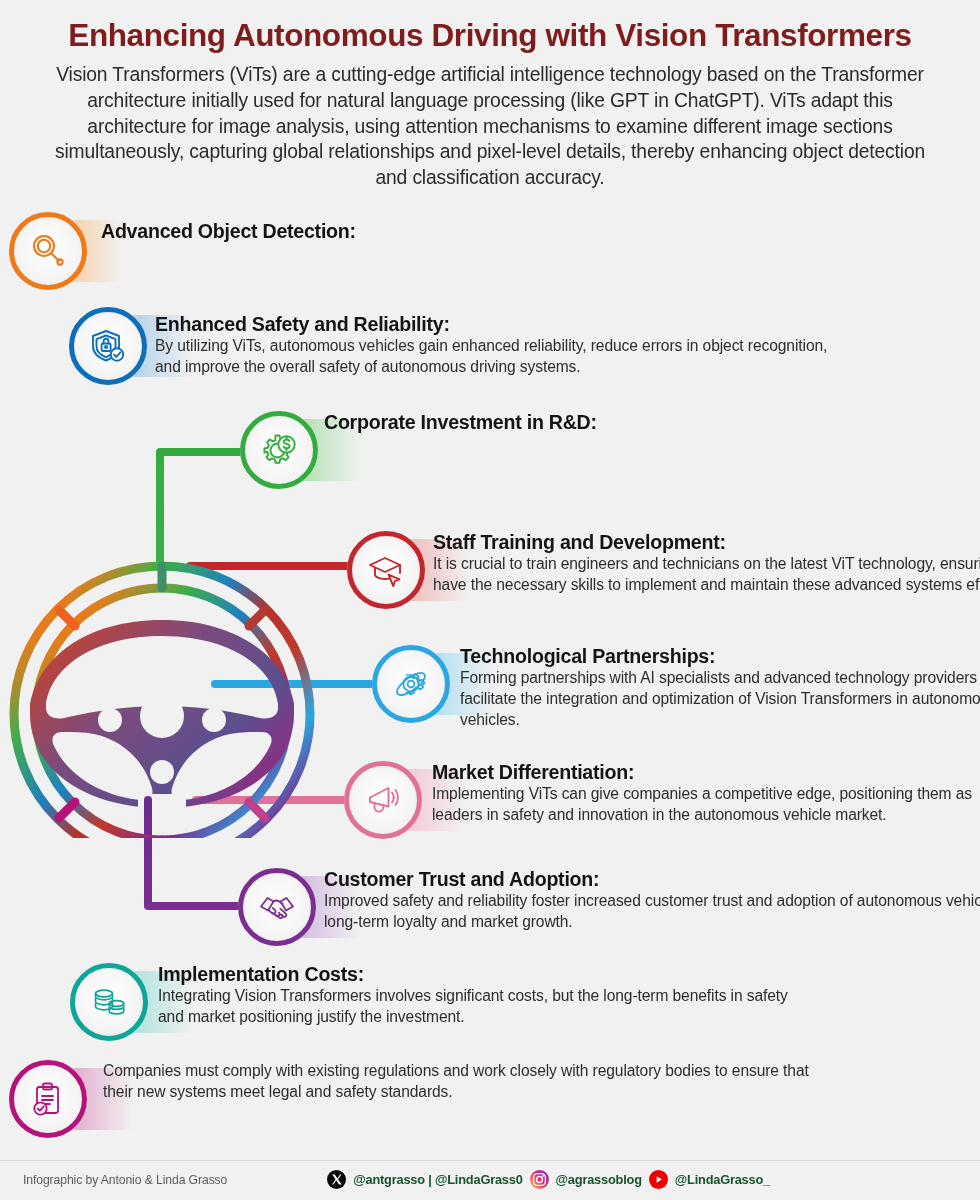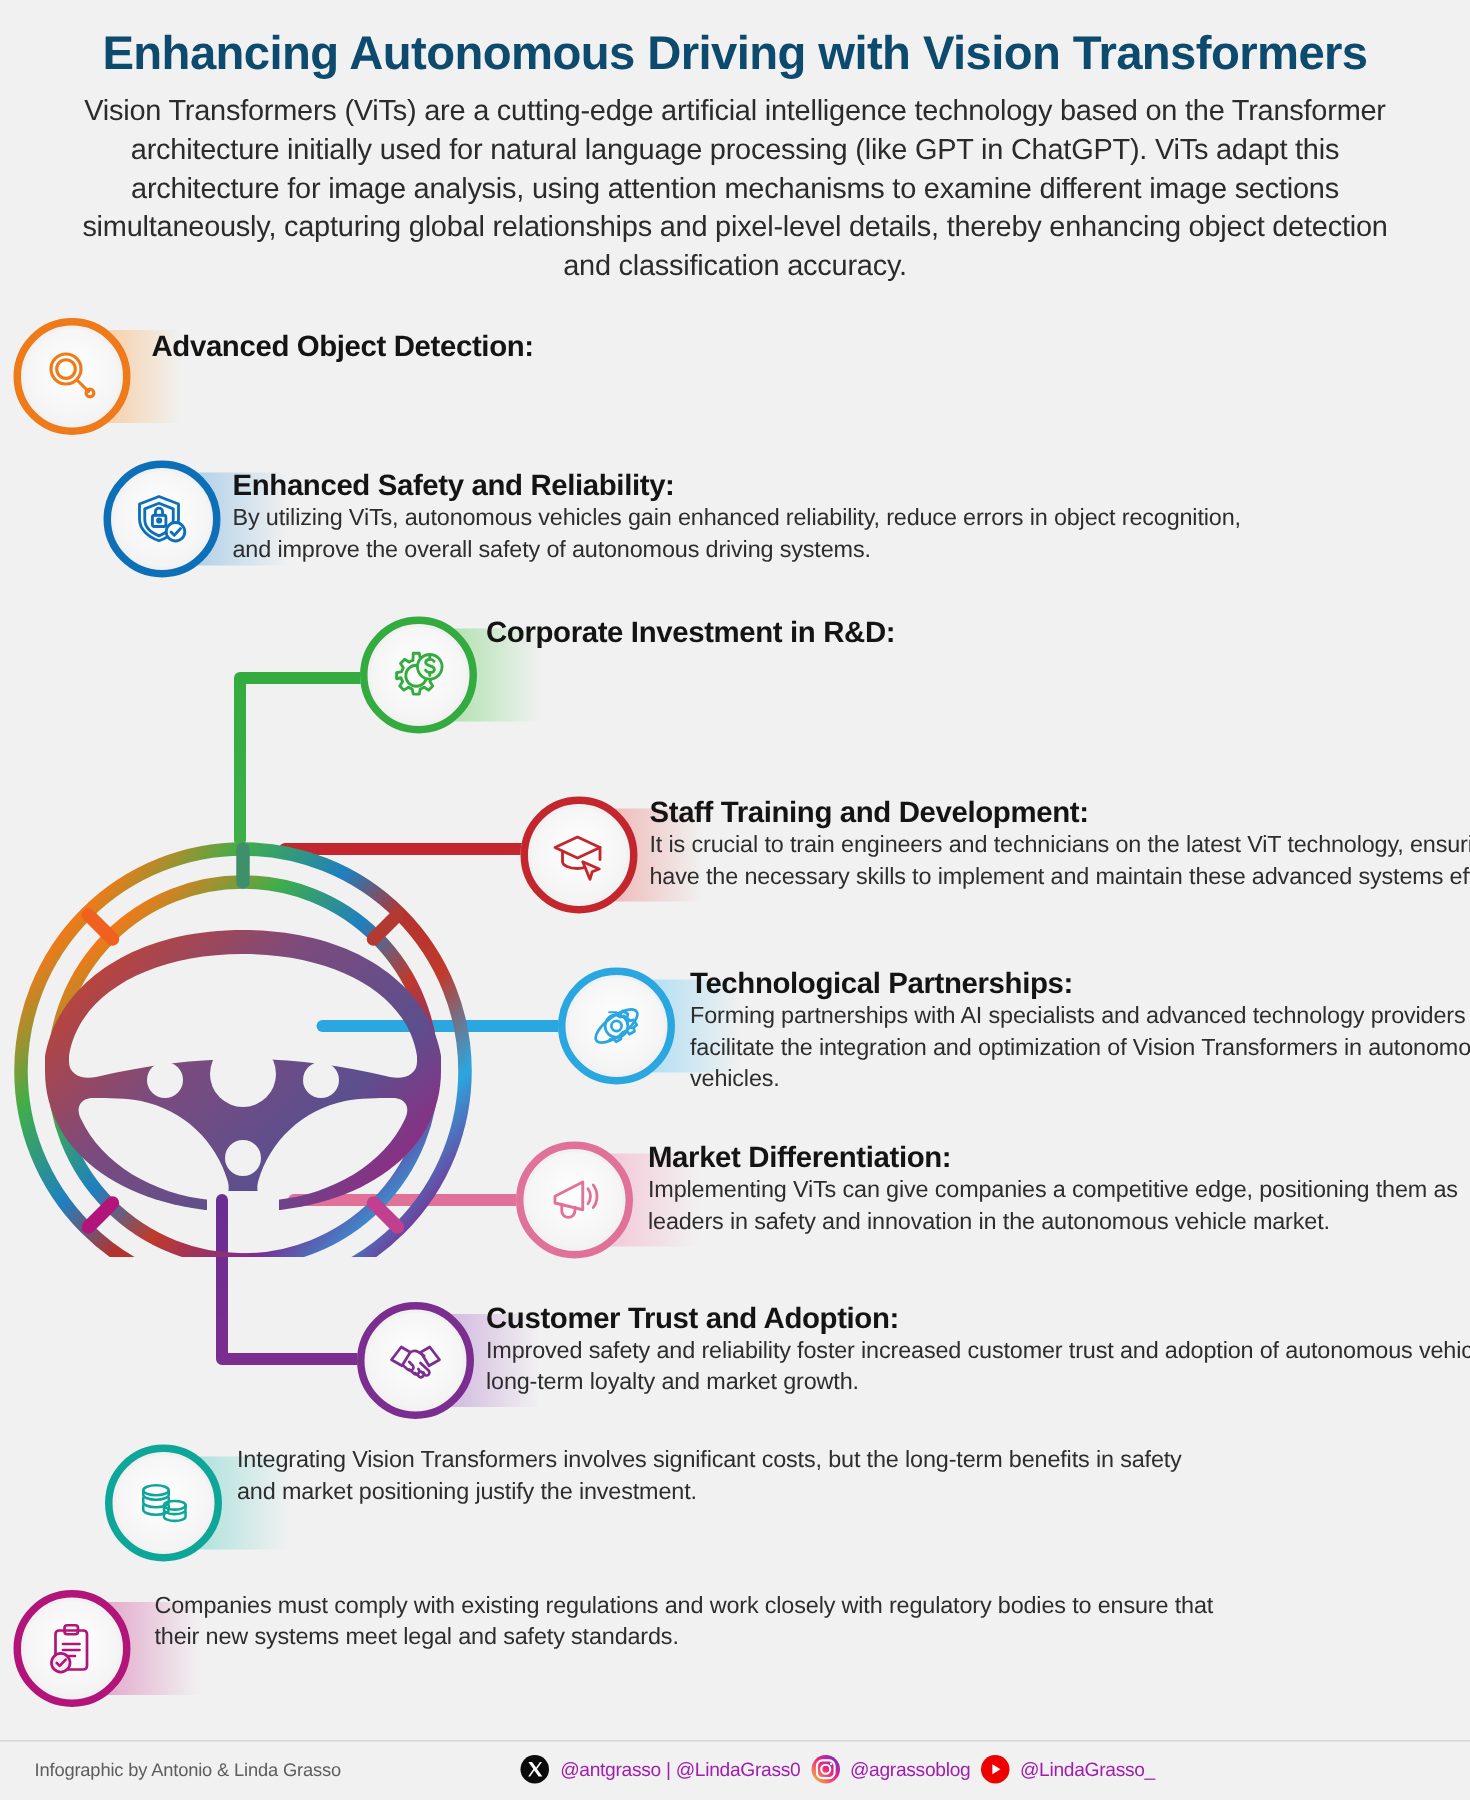--- a/index.html
+++ b/index.html
@@ -12,21 +12,21 @@
   #page {
     position: relative;
     width: 980px; height: 1200px;
     background: #f1f1f1;
     overflow: hidden;
   }
 
   
   .header { position: absolute; top: 0; left: 0; width: 980px; padding: 18px 22px 0 22px; }
   .title {
-    font-size: 31.5px; font-weight: 700; color: #0c4a6e;
+    font-size: 31.5px; font-weight: 700; color: #7f1d1d;
     text-align: center; letter-spacing: -0.4px; line-height: 1.12;
     white-space: nowrap;
   }
   .intro {
     margin-top: 9px;
     font-size: 19.3px; color: #2b2b2b; text-align: center;
     line-height: 1.33; letter-spacing: -0.15px;
     padding: 0 16px;
   }
 
@@ -76,21 +76,21 @@
     position: absolute; left: 0; top: 1160px; width: 980px; height: 1px; background: #d8d8d8;
   }
   .footer { position: absolute; left: 0; top: 1161px; width: 788px; height: 39px; }
   .credit {
     position: absolute; left: 23px; top: 12px;
     font-size: 12.2px; color: #5d5d5d; letter-spacing: -0.1px;
   }
   .social {
     position: absolute; right: 18px; top: 9px;
     display: flex; align-items: center; gap: 7px;
-    font-size: 12.8px; color: #a21caf; letter-spacing: -0.2px;
+    font-size: 12.8px; color: #14532d; letter-spacing: -0.2px; font-weight: bold;
   }
   .sico { width: 19px; height: 19px; border-radius: 50%; display: inline-block; position: relative; flex: none; }
   .sico svg { position: absolute; inset: 0; width: 19px; height: 19px; }
   .hl { white-space: nowrap; }
 </style>
 </head>
 <body>
 
 <div id="page">
 
@@ -384,20 +384,21 @@
           <path d="M8.5 13.5 v3 c0 1.8 3.8 3.3 8.5 3.3 s8.5-1.5 8.5-3.3 v-3"></path>
           <path d="M8.5 18.5 v3 c0 1.8 3.8 3.3 8.5 3.3 s8.5-1.5 8.5-3.3 v-3"></path>
           <path d="M8.5 23.5 v3 c0 1.8 3.8 3.3 8.5 3.3 s8.5-1.5 8.5-3.3 v-3"></path>
           <ellipse cx="29.5" cy="23.5" rx="7.2" ry="2.9"></ellipse>
           <path d="M22.3 23.5 v3 c0 1.6 3.2 2.9 7.2 2.9 s7.2-1.3 7.2-2.9 v-3"></path>
           <path d="M22.3 28 v3 c0 1.6 3.2 2.9 7.2 2.9 s7.2-1.3 7.2-2.9 v-3"></path>
         </svg>
       </div>
     </div>
     <div class="txt" style="left:88px; top:0px; width:760px;">
+      <div class="h">Implementation Costs:</div>
       <div class="b" style="width:640px;">Integrating Vision Transformers involves significant costs, but the long-term benefits in safety and market positioning justify the investment.</div>
     </div>
   </div>
 
   <div class="item" style="left:9px; top:1060px;">
     <div class="tab" style="background:linear-gradient(90deg,#e0a0c6 0%,rgba(224,160,198,0) 100%); width:72px;"></div>
     <div class="badge" style="color:#b3147a;">
       <div class="ring"></div>
       <div class="inner">
         <svg viewBox="0 0 44 44" fill="none" stroke="#b3147a" stroke-width="1.8" stroke-linecap="round" stroke-linejoin="round">

